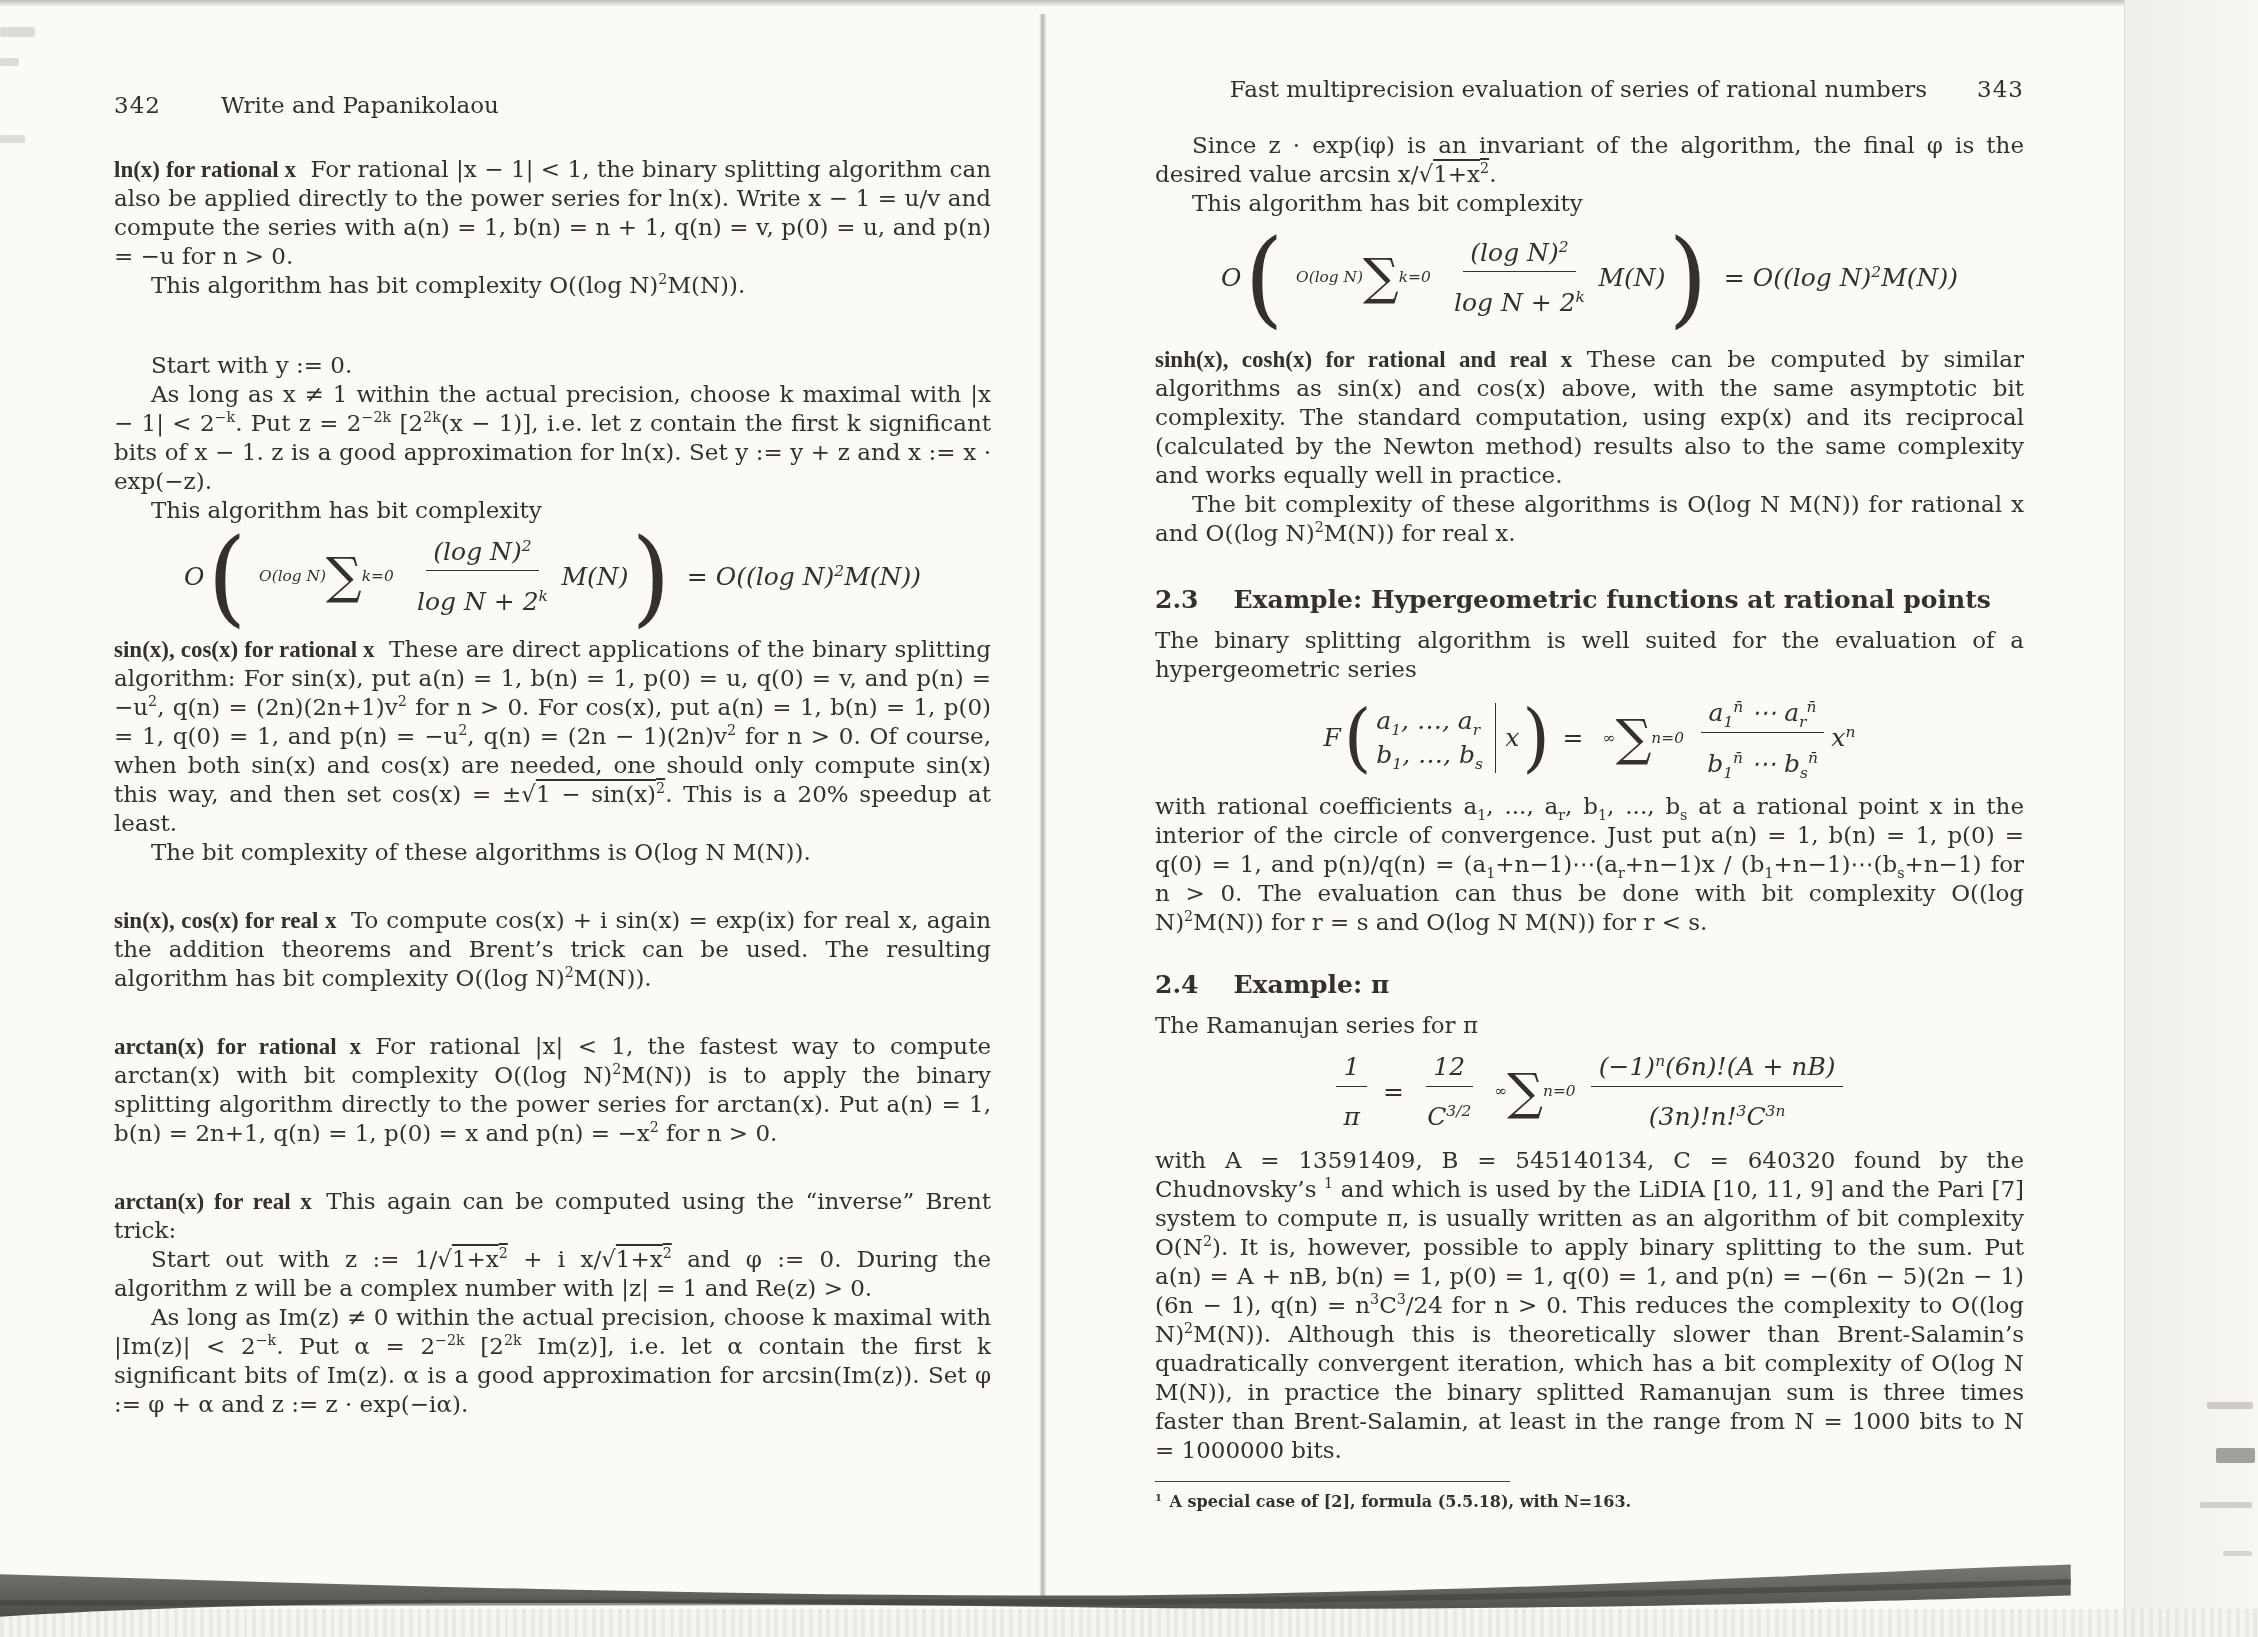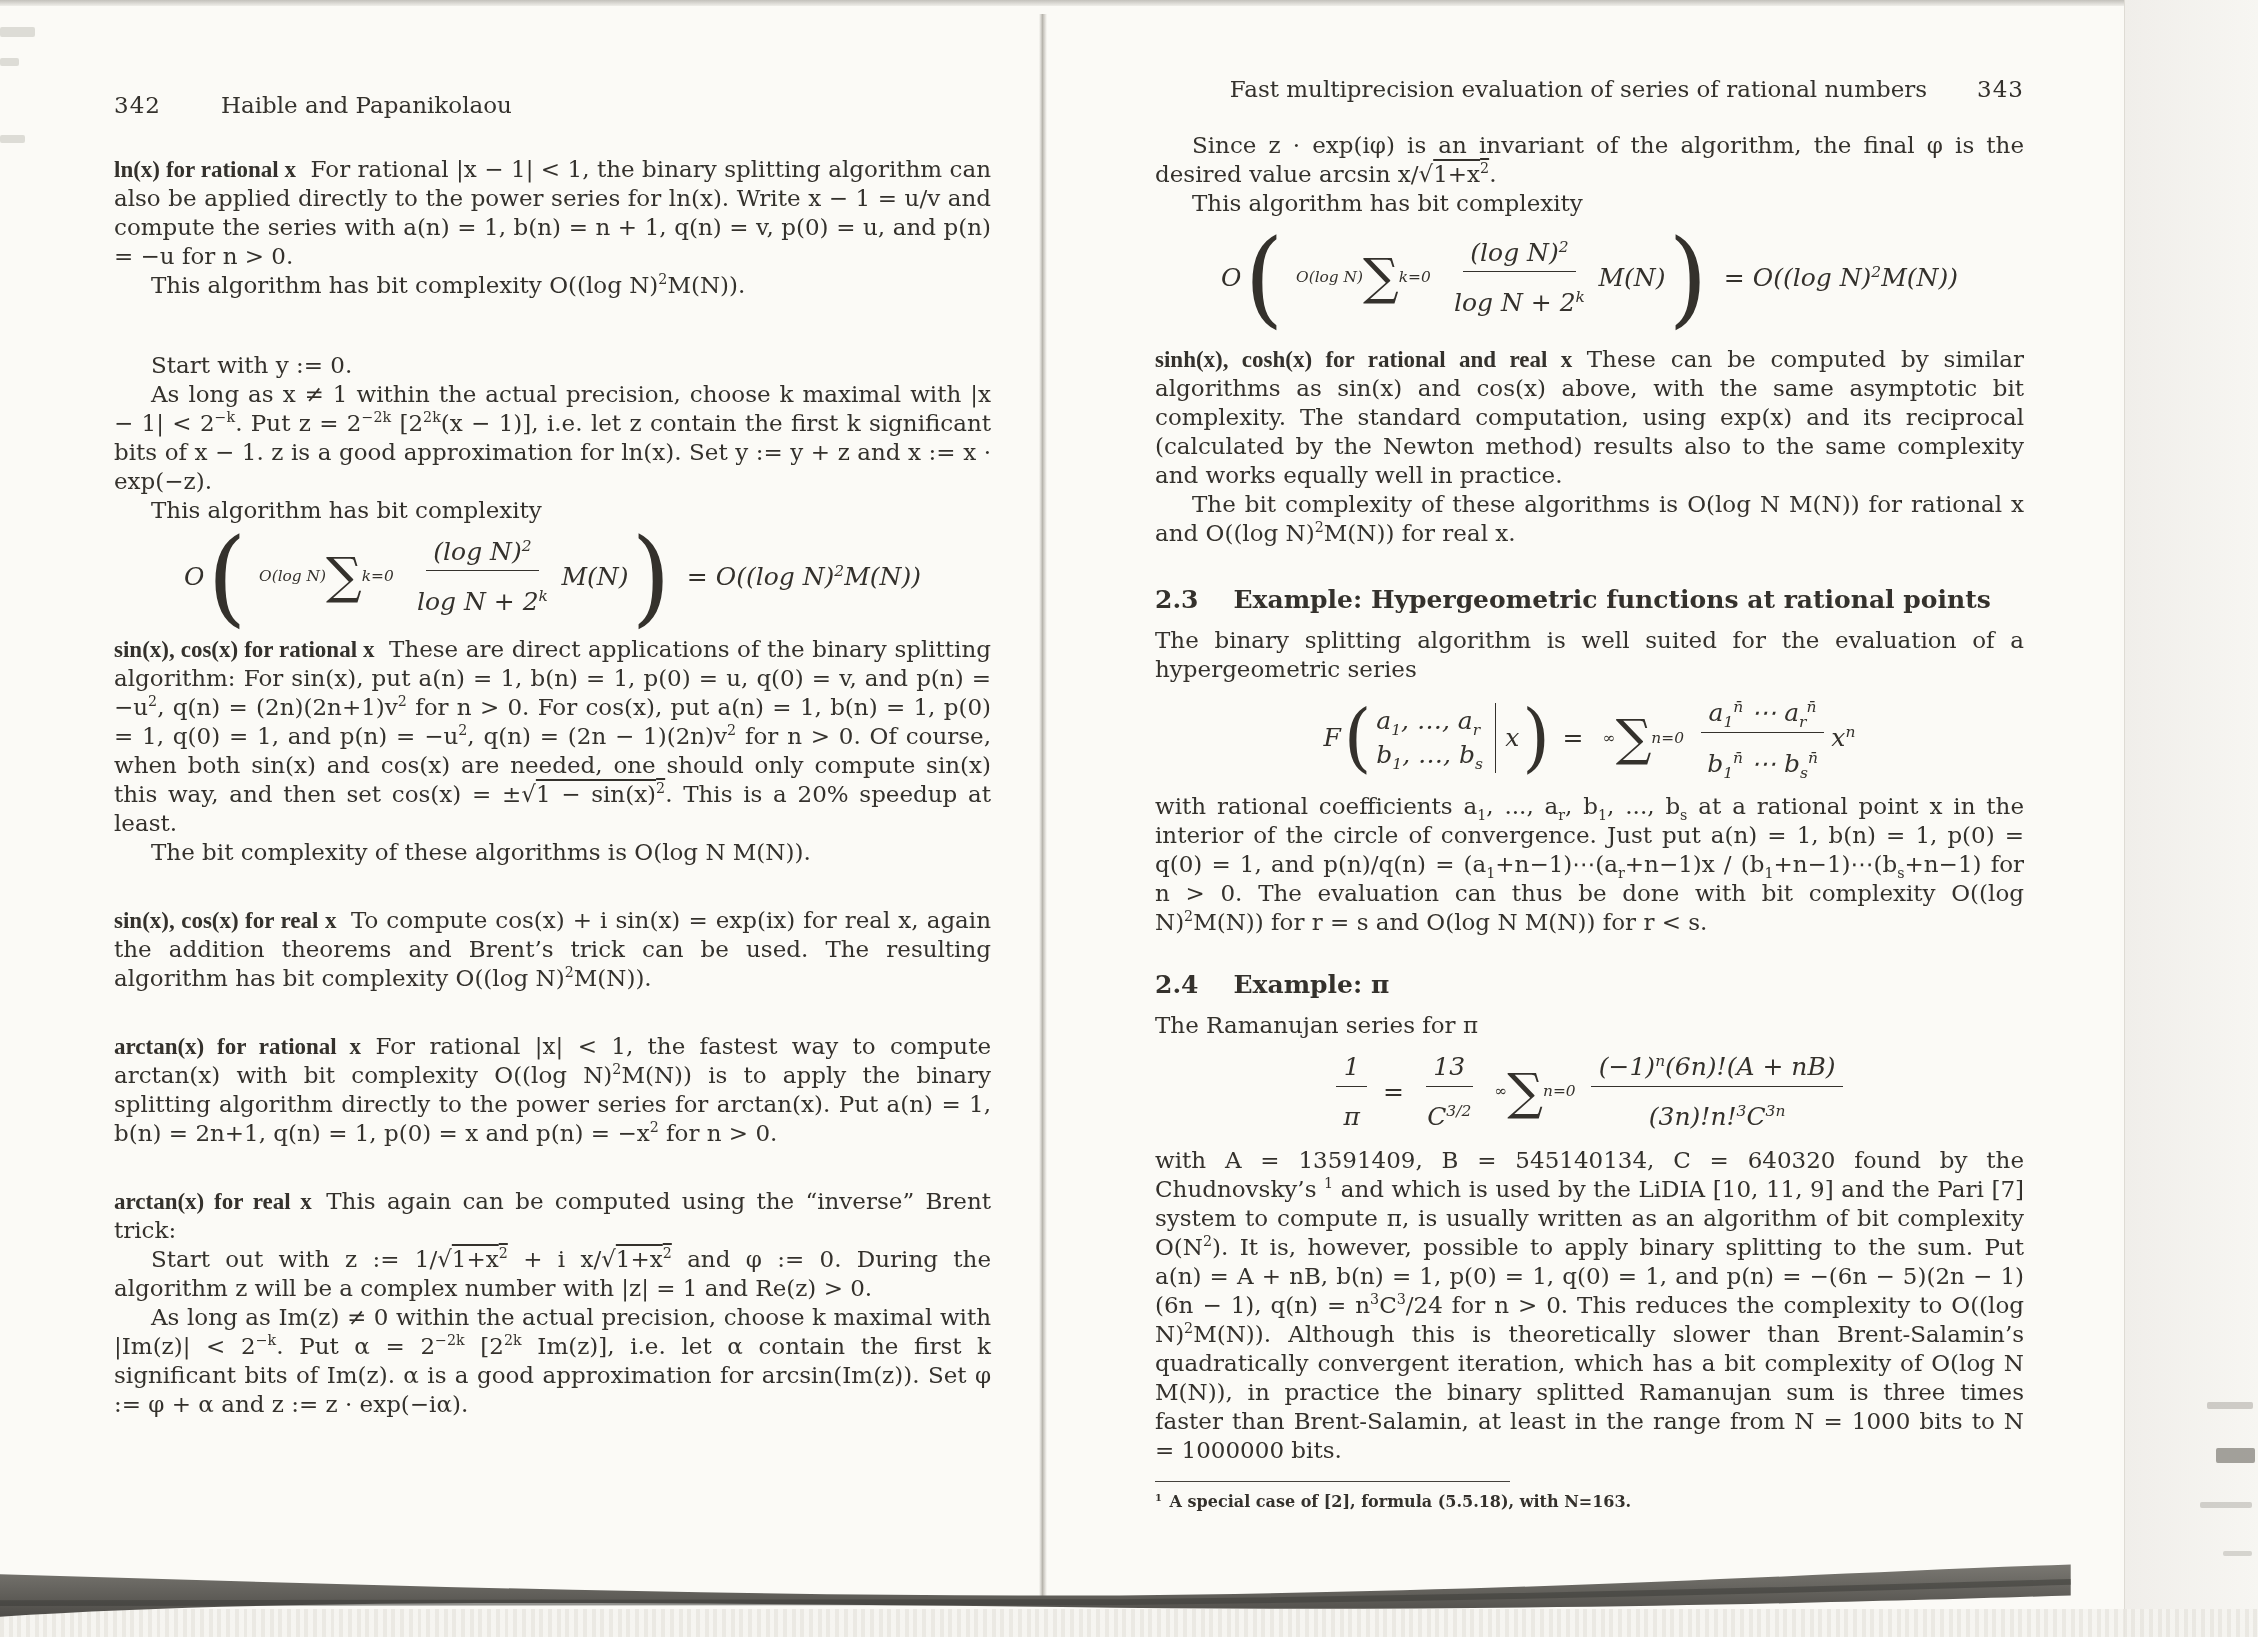--- a/index.html
+++ b/index.html
@@ -86,21 +86,21 @@
     </linearGradient>
   </defs>
   <path d="M0,28 C400,40 800,52 1160,50 C1600,46 1900,26 2145,18 L2145,50 C1900,58 1500,68 1100,62 C700,58 300,52 0,72 Z" fill="url(#bandg)"></path>
   <path d="M0,58 C500,56 900,60 1160,57 C1600,52 1950,42 2145,36" stroke="#3d3c39" stroke-width="6" fill="none" opacity="0.55"></path>
 </svg>
 
 <div class="page" id="left-page">
 
   <div class="runhead">
     <span class="num">342</span>
-    <span class="title">Haible and Papanikolaou</span>
+    <span class="title">Write and Papanikolaou</span>
   </div>
 
   <div class="mb-sect">
     <p><b class="lead">ln(x) for rational x</b><span>For rational |x − 1| &lt; 1, the binary splitting algorithm can also be applied directly to the power series for ln(x). Write x − 1 = u/v and compute the series with a(n) = 1, b(n) = n + 1, q(n) = v, p(0) = u, and p(n) = −u for n &gt; 0.</span></p>
     <p class="ind">This algorithm has bit complexity O((log N)<sup>2</sup>M(N)).</p>
   </div>
   <div style="height:11.6px;"></div>
 
   <div>
     <p class="ind">Start with y := 0.</p>
@@ -217,21 +217,21 @@
   </div>
   <p>The Ramanujan series for π</p>
 
   <div class="fmla" style="margin:11.6px 0 13.5px;">
     <span class="frac">
       <span class="nm">1</span>
       <span class="dn">π</span>
     </span>
     <span class="eq">=</span>
     <span class="frac">
-      <span class="nm">13</span>
+      <span class="nm">12</span>
       <span class="dn">C<sup>3/2</sup></span>
     </span>
     <span class="sum">
       <span class="lim">∞</span>
       <span class="sg">∑</span>
       <span class="lim">n=0</span>
     </span>
     <span class="frac">
       <span class="nm">(−1)<sup>n</sup>(6n)!(A + nB)</span>
       <span class="dn">(3n)!n!<sup>3</sup>C<sup>3n</sup></span>

